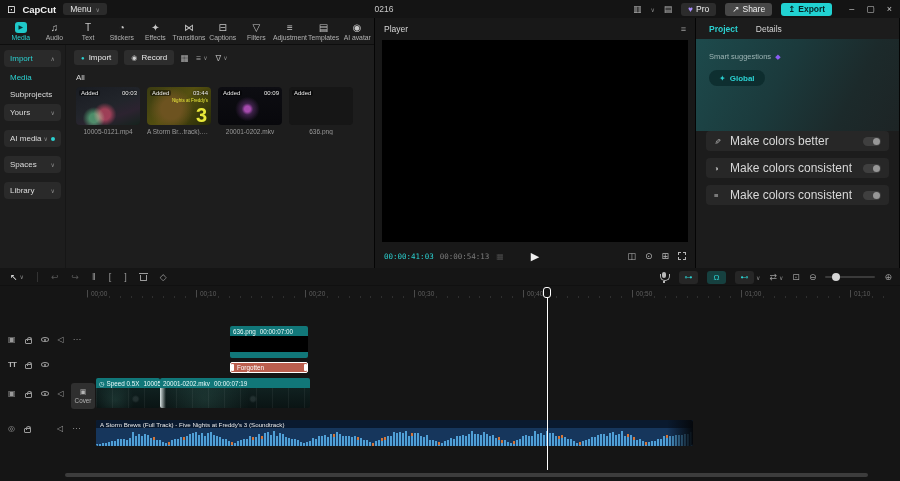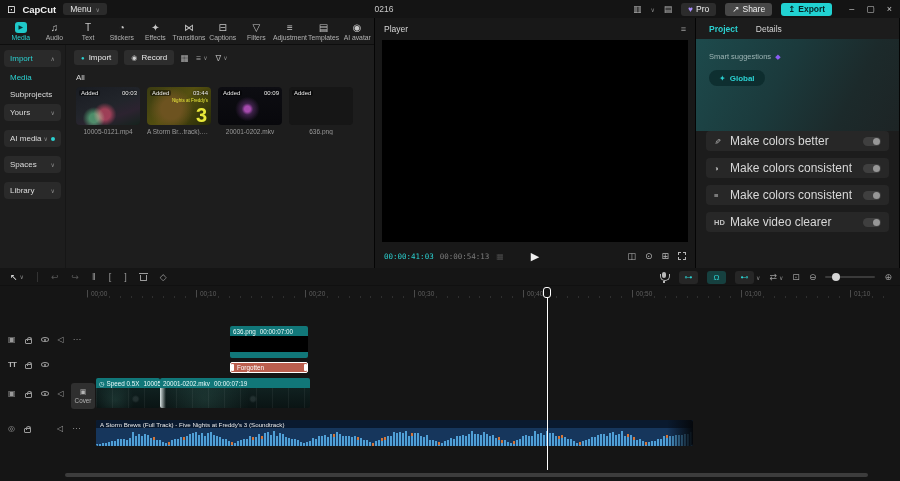--- a/index.html
+++ b/index.html
@@ -406,27 +406,20 @@
       <div class="ge-row">
         <span class="ge-ic"><span>◑</span></span>
         <span class="ge-lb">Make colors consistent</span>
         <span class="toggle">
             <span class="knob"></span>
           </span>
       </div>
       <div class="ge-row">
         <span class="ge-ic"><span>≡</span></span>
         <span class="ge-lb">Make colors consistent</span>
-        <span class="toggle">
-            <span class="knob"></span>
-          </span>
-      </div>
-      <div class="ge-row">
-        <span class="ge-ic" style="font-weight:bold"><span>HD</span></span>
-        <span class="ge-lb">Make video clearer</span>
         <span class="toggle">
             <span class="knob"></span>
           </span>
       </div>
     </div>
   </div>
 
   <div class="timeline">
     <div class="tl-toolbar">
       <div class="tl-left">

